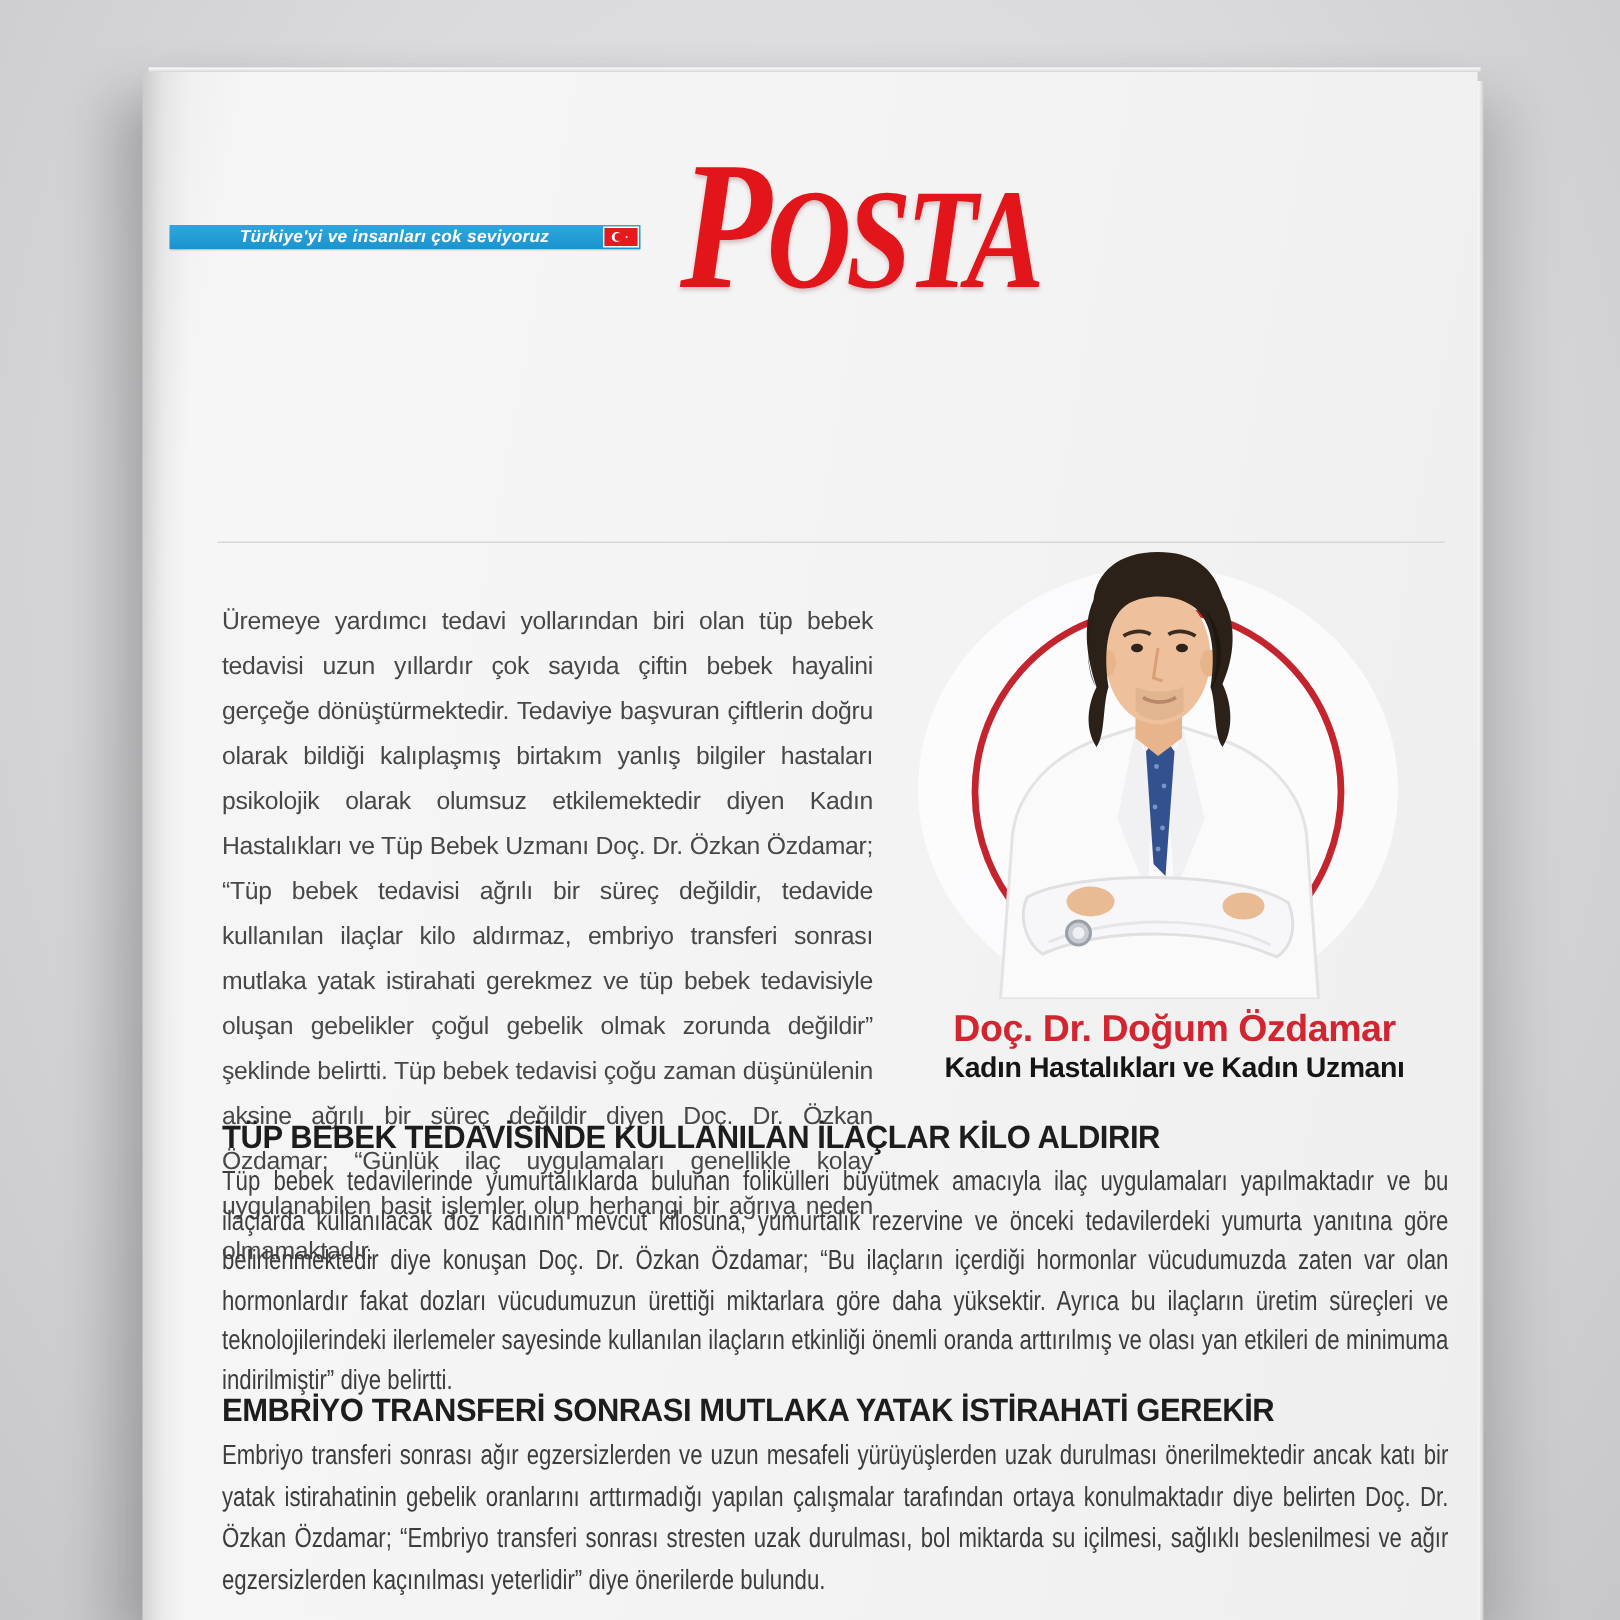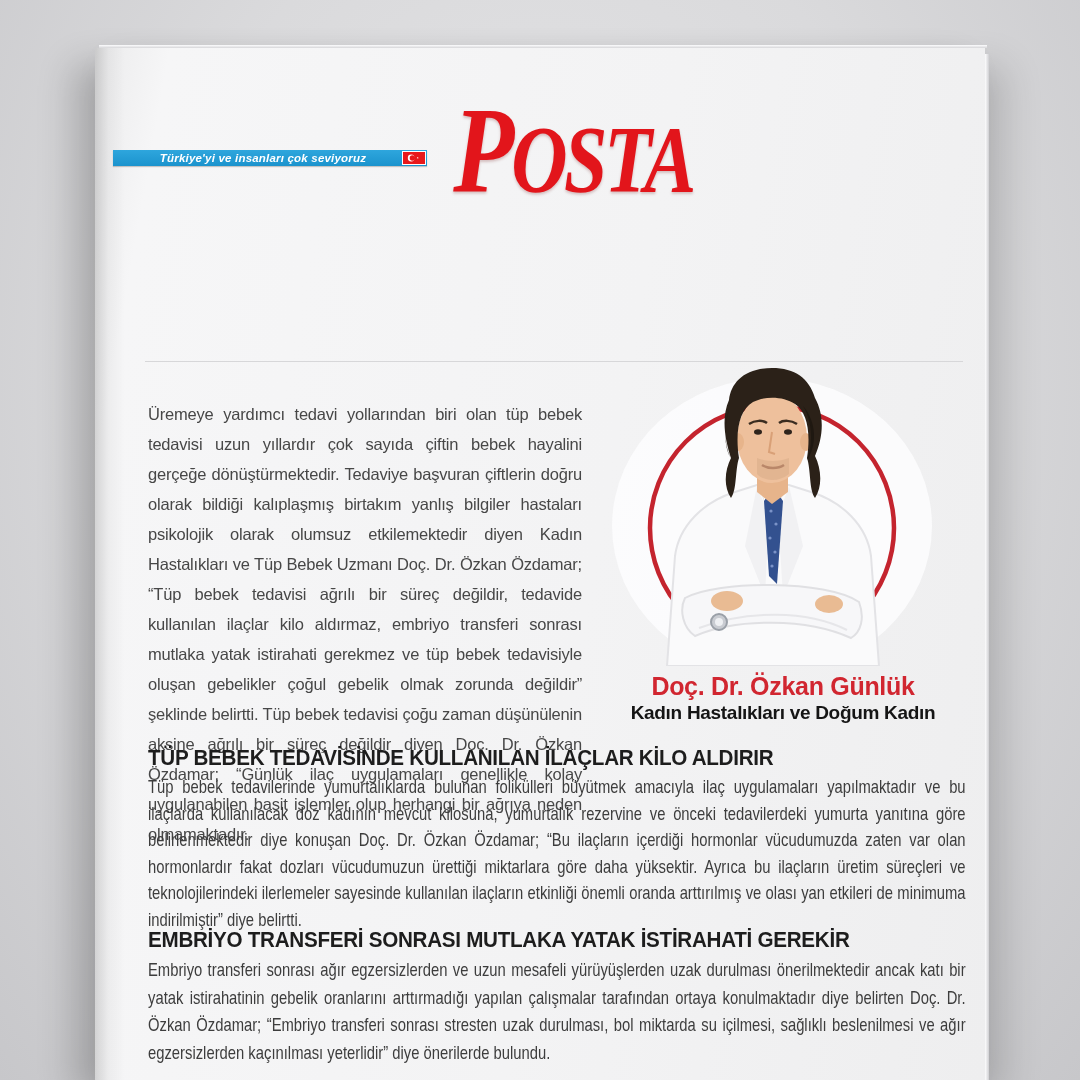--- a/index.html
+++ b/index.html
@@ -155,21 +155,21 @@
       <path d="M165,66 L162,86 L168,88" stroke="#d9a077" stroke-width="2" fill="none"></path>
       <path d="M155,99 C161,103 171,103 177,99" stroke="#b07a5e" stroke-width="2.5" fill="none"></path>
       <path d="M150,92 C160,96 172,96 182,92 L182,108 C172,116 158,116 150,108 Z" fill="#caa07e" opacity="0.35"></path>
 
       <path d="M165,2 C138,2 124,16 122,34 C114,52 118,74 124,92 C118,104 116,120 124,132 C130,124 128,104 132,92 C128,66 132,44 146,36 C158,30 176,30 188,38 C200,46 204,66 200,92 C204,104 202,124 208,132 C216,120 214,102 208,90 C216,72 218,50 208,32 C202,12 188,2 165,2 Z" fill="#2b2118"></path>
       <path d="M124,92 C118,82 116,60 122,44 C116,64 118,84 124,92 Z" fill="#1f1811"></path>
       <path d="M196,40 C206,56 206,80 200,94 C210,80 210,56 196,40 Z" fill="#1f1811"></path>
     </svg>
   </div>
 
-  <div class="doctor-name">Doç. Dr. Özkan Günlük</div>
-  <div class="doctor-title">Kadın Hastalıkları ve Doğum Kadın</div>
+  <div class="doctor-name">Doç. Dr. Doğum Özdamar</div>
+  <div class="doctor-title">Kadın Hastalıkları ve Kadın Uzmanı</div>
 
   <h2 class="sec-heading" id="sec1-heading" style="margin:0;">TÜP BEBEK TEDAVİSİNDE KULLANILAN İLAÇLAR KİLO ALDIRIR</h2>
   <p class="sec-body" id="sec1-body" style="margin:0;">Tüp bebek tedavilerinde yumurtalıklarda bulunan folikülleri büyütmek amacıyla ilaç uygulamaları yapılmaktadır ve bu ilaçlarda kullanılacak doz kadının mevcut kilosuna, yumurtalık rezervine ve önceki tedavilerdeki yumurta yanıtına göre belirlenmektedir diye konuşan Doç. Dr. Özkan Özdamar; “Bu ilaçların içerdiği hormonlar vücudumuzda zaten var olan hormonlardır fakat dozları vücudumuzun ürettiği miktarlara göre daha yüksektir. Ayrıca bu ilaçların üretim süreçleri ve teknolojilerindeki ilerlemeler sayesinde kullanılan ilaçların etkinliği önemli oranda arttırılmış ve olası yan etkileri de minimuma indirilmiştir” diye belirtti.</p>
 
   <h2 class="sec-heading" id="sec2-heading" style="margin:0;">EMBRİYO TRANSFERİ SONRASI MUTLAKA YATAK İSTİRAHATİ GEREKİR</h2>
   <p class="sec-body" id="sec2-body" style="margin:0;">Embriyo transferi sonrası ağır egzersizlerden ve uzun mesafeli yürüyüşlerden uzak durulması önerilmektedir ancak katı bir yatak istirahatinin gebelik oranlarını arttırmadığı yapılan çalışmalar tarafından ortaya konulmaktadır diye belirten Doç. Dr. Özkan Özdamar; “Embriyo transferi sonrası stresten uzak durulması, bol miktarda su içilmesi, sağlıklı beslenilmesi ve ağır egzersizlerden kaçınılması yeterlidir” diye önerilerde bulundu.</p>
 </div>
 
 </body></html>

